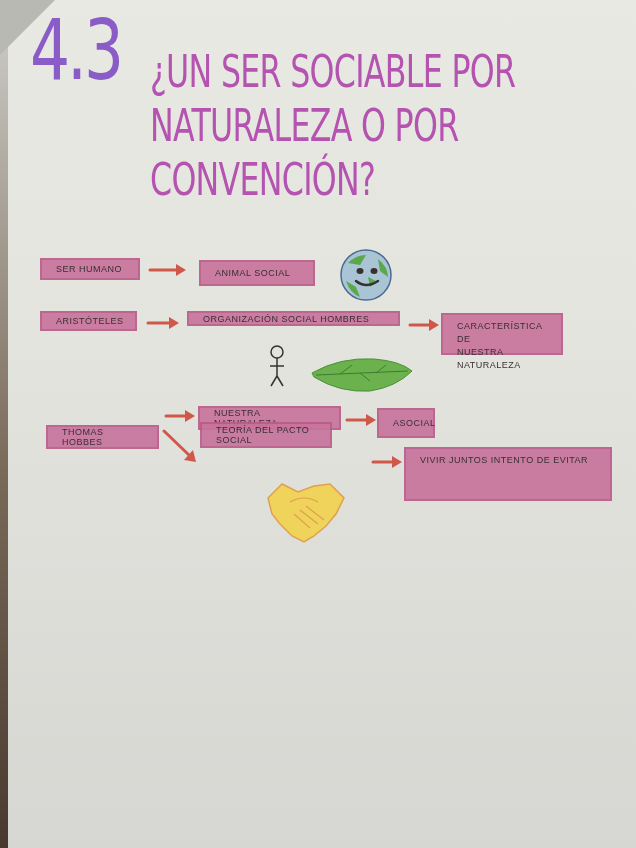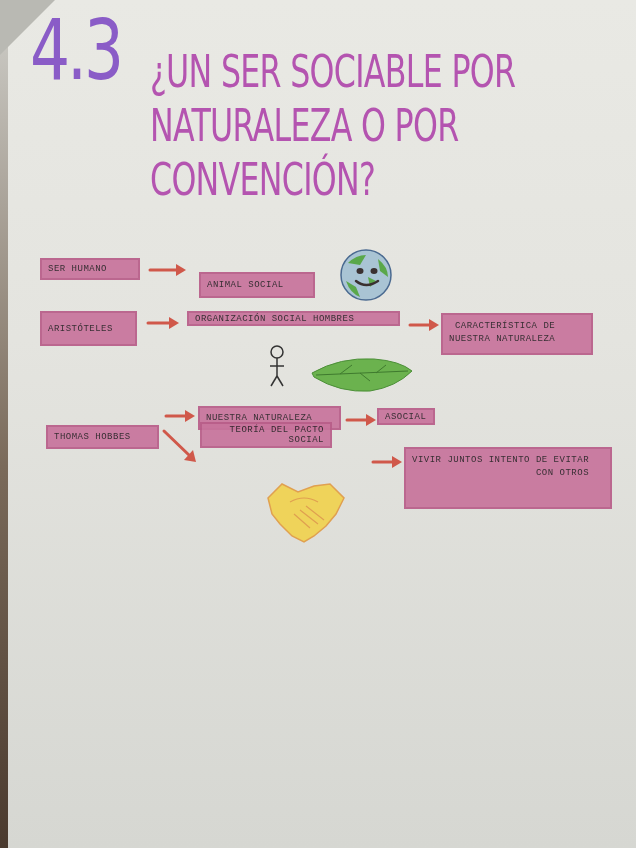--- a/index.html
+++ b/index.html
@@ -30,25 +30,24 @@
     .title {
       position: absolute; left: 150px; top: 45px; width: 420px;
       color: #b454b0; font-size: 44px; line-height: 54px;
       font-family: "DejaVu Sans", sans-serif; letter-spacing: -1px;
       transform: scaleX(0.72); transform-origin: left top; white-space: nowrap;
     }
     .title div { display: block; }
     .box {
       position: absolute; background: #c8749c;
       box-shadow: inset 0 0 0 2px #b85d89;
-      color: #2a2026; font-family: Liberation Mono, monospace;
+      color: #2a2026; font-family: Liberation Sans, sans-serif;
       font-size: 9px; letter-spacing: 0.5px; text-transform: uppercase;
-      display: flex; align-items: center; padding: 0 8px; box-sizing: border-box;
+      display: flex; align-items: center; padding: 0 16px; box-sizing: border-box;
       opacity: 0.92;
-      text-align: right;
     }
     .box.multi { align-items: flex-start; padding-top: 7px; line-height: 13px; }
     .arrow { position: absolute; }
     .icon { position: absolute; }
   </style>
 </head>
 <body>
 
 <div class="edge-strip"></div>
 <div class="paper"></div>
@@ -60,43 +59,43 @@
   <div>¿UN SER SOCIABLE POR</div>
   <div>NATURALEZA O POR</div>
   <div>CONVENCIÓN?</div>
 </div>
 
 <div class="box" style="left:40px;top:258px;width:100px;height:22px;">SER HUMANO</div>
 <svg class="arrow" style="left:148px;top:262px;" width="42" height="16">
   <line x1="2" y1="8" x2="34" y2="8" stroke="#d0584a" stroke-width="3" stroke-linecap="round"></line>
   <path d="M28 2 L38 8 L28 14 Z" fill="#d0584a"></path>
 </svg>
-<div class="box" style="left:199px;top:260px;width:116px;height:26px;margin-top:12px;">ANIMAL SOCIAL</div>
+<div class="box" style="left:199px;top:260px;width:116px;height:26px;">ANIMAL SOCIAL</div>
 <svg class="icon" style="left:338px;top:247px;" width="56" height="56" viewBox="0 0 56 56">
   <circle cx="28" cy="28" r="25" fill="#a9c4d4" stroke="#4a6a90" stroke-width="1.5"></circle>
   <path d="M10 16 Q18 8 28 8 L22 18 Z" fill="#5aa84a"></path>
   <path d="M40 12 Q50 20 50 30 L42 24 Z" fill="#5aa84a"></path>
   <path d="M8 34 Q12 46 22 50 L18 40 Z" fill="#5aa84a"></path>
   <path d="M30 30 L38 34 L32 40 Z" fill="#5aa84a"></path>
   <ellipse cx="22" cy="24" rx="3.5" ry="3" fill="#3a3030"></ellipse>
   <ellipse cx="36" cy="24" rx="3.5" ry="3" fill="#3a3030"></ellipse>
   <path d="M18 34 Q28 42 40 34" stroke="#3a3030" stroke-width="2.5" fill="none" stroke-linecap="round"></path>
 </svg>
 
-<div class="box" style="left:40px;top:311px;width:97px;height:35px;">ARISTÓTELES</div>
+<div class="box" style="left:40px;top:311px;width:97px;height:20px;">ARISTÓTELES</div>
 <svg class="arrow" style="left:146px;top:315px;" width="36" height="16">
   <line x1="2" y1="8" x2="28" y2="8" stroke="#d0584a" stroke-width="3" stroke-linecap="round"></line>
   <path d="M23 2 L33 8 L23 14 Z" fill="#d0584a"></path>
 </svg>
 <div class="box" style="left:187px;top:311px;width:213px;height:15px;">ORGANIZACIÓN SOCIAL HOMBRES</div>
 <svg class="arrow" style="left:408px;top:317px;" width="34" height="16">
   <line x1="2" y1="8" x2="26" y2="8" stroke="#d0584a" stroke-width="3" stroke-linecap="round"></line>
   <path d="M21 2 L31 8 L21 14 Z" fill="#d0584a"></path>
 </svg>
-<div class="box multi" style="left:441px;top:313px;width:152px;height:42px;">
+<div class="box multi" style="left:441px;top:313px;width:122px;height:42px;">
   <div>
     <div>CARACTERÍSTICA DE</div>
     <div>NUESTRA NATURALEZA</div>
   </div>
 </div>
 <svg class="icon" style="left:266px;top:344px;" width="22" height="44" viewBox="0 0 22 44">
   <circle cx="11" cy="8" r="6" fill="none" stroke="#333" stroke-width="1.5"></circle>
   <line x1="11" y1="14" x2="11" y2="32" stroke="#333" stroke-width="1.5"></line>
   <line x1="4" y1="22" x2="18" y2="22" stroke="#333" stroke-width="1.5"></line>
   <line x1="11" y1="32" x2="5" y2="42" stroke="#333" stroke-width="1.5"></line>
@@ -111,32 +110,31 @@
 <div class="box" style="left:46px;top:404px;width:113px;height:24px;margin-top:21px;">THOMAS HOBBES</div>
 <svg class="arrow" style="left:164px;top:408px;" width="34" height="16">
   <line x1="2" y1="8" x2="26" y2="8" stroke="#d0584a" stroke-width="3" stroke-linecap="round"></line>
   <path d="M21 2 L31 8 L21 14 Z" fill="#d0584a"></path>
 </svg>
 <div class="box" style="left:198px;top:406px;width:143px;height:24px;">NUESTRA NATURALEZA</div>
 <svg class="arrow" style="left:345px;top:412px;" width="34" height="16">
   <line x1="2" y1="8" x2="26" y2="8" stroke="#d0584a" stroke-width="3" stroke-linecap="round"></line>
   <path d="M21 2 L31 8 L21 14 Z" fill="#d0584a"></path>
 </svg>
-<div class="box" style="left:377px;top:408px;width:58px;height:17px;">ASOCIAL</div>
+<div class="box" style="left:377px;top:408px;width:58px;height:30px;">ASOCIAL</div>
 <svg class="arrow" style="left:160px;top:428px;" width="40" height="36">
   <line x1="4" y1="3" x2="30" y2="28" stroke="#d0584a" stroke-width="3" stroke-linecap="round"></line>
   <path d="M24 32 L36 34 L33 22 Z" fill="#d0584a"></path>
 </svg>
 <div class="box" style="left:200px;top:422px;width:132px;height:26px;">TEORÍA DEL PACTO SOCIAL</div>
 <svg class="arrow" style="left:371px;top:454px;" width="34" height="16">
   <line x1="2" y1="8" x2="26" y2="8" stroke="#d0584a" stroke-width="3" stroke-linecap="round"></line>
   <path d="M21 2 L31 8 L21 14 Z" fill="#d0584a"></path>
 </svg>
-<div class="box multi" style="left:404px;top:447px;width:208px;height:62px;">
+<div class="box multi" style="left:404px;top:447px;width:208px;height:54px;">
   <div>
     <div>VIVIR JUNTOS INTENTO DE EVITAR</div>
-    <div style="padding-left:30px;">CON OTROS</div>
   </div>
 </div>
 <svg class="icon" style="left:264px;top:480px;" width="84" height="66" viewBox="0 0 84 66">
   <path d="M4 18 L18 4 L34 12 L50 6 L66 4 L80 18 L72 34 L62 46 L50 56 L40 62 L28 56 L16 44 L8 34 Z" fill="#efd35a" stroke="#e0a050" stroke-width="1.5"></path>
   <path d="M26 22 Q40 14 54 22 M30 34 L46 48 M36 30 L54 44 M42 26 L60 40" stroke="#e0a050" stroke-width="1.2" fill="none"></path>
 </svg>
 
 </body></html>

